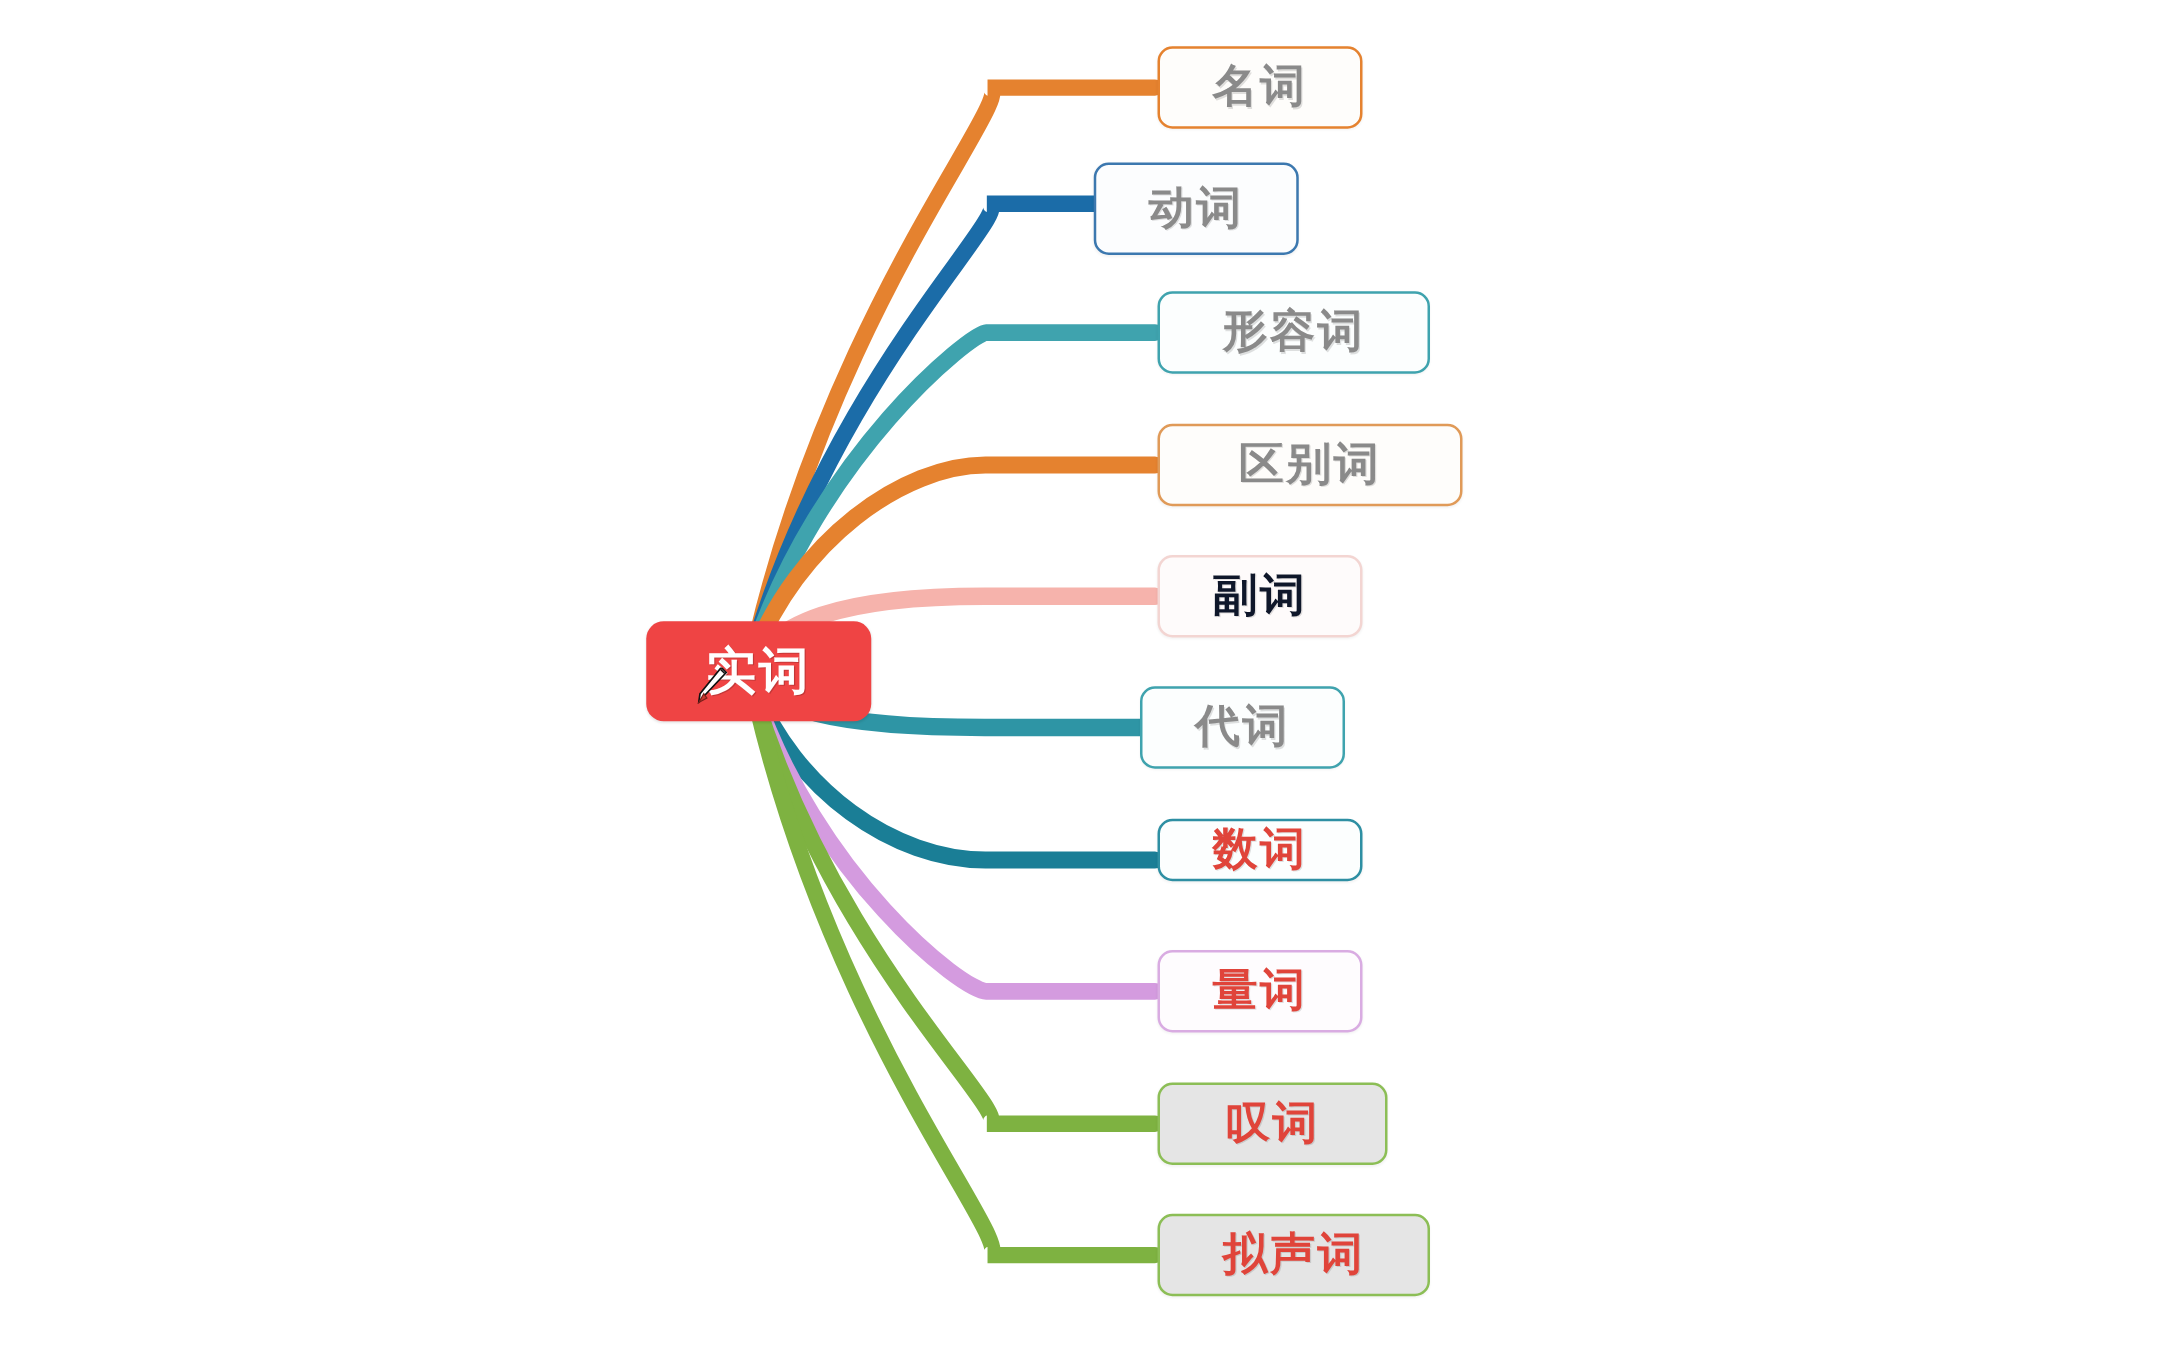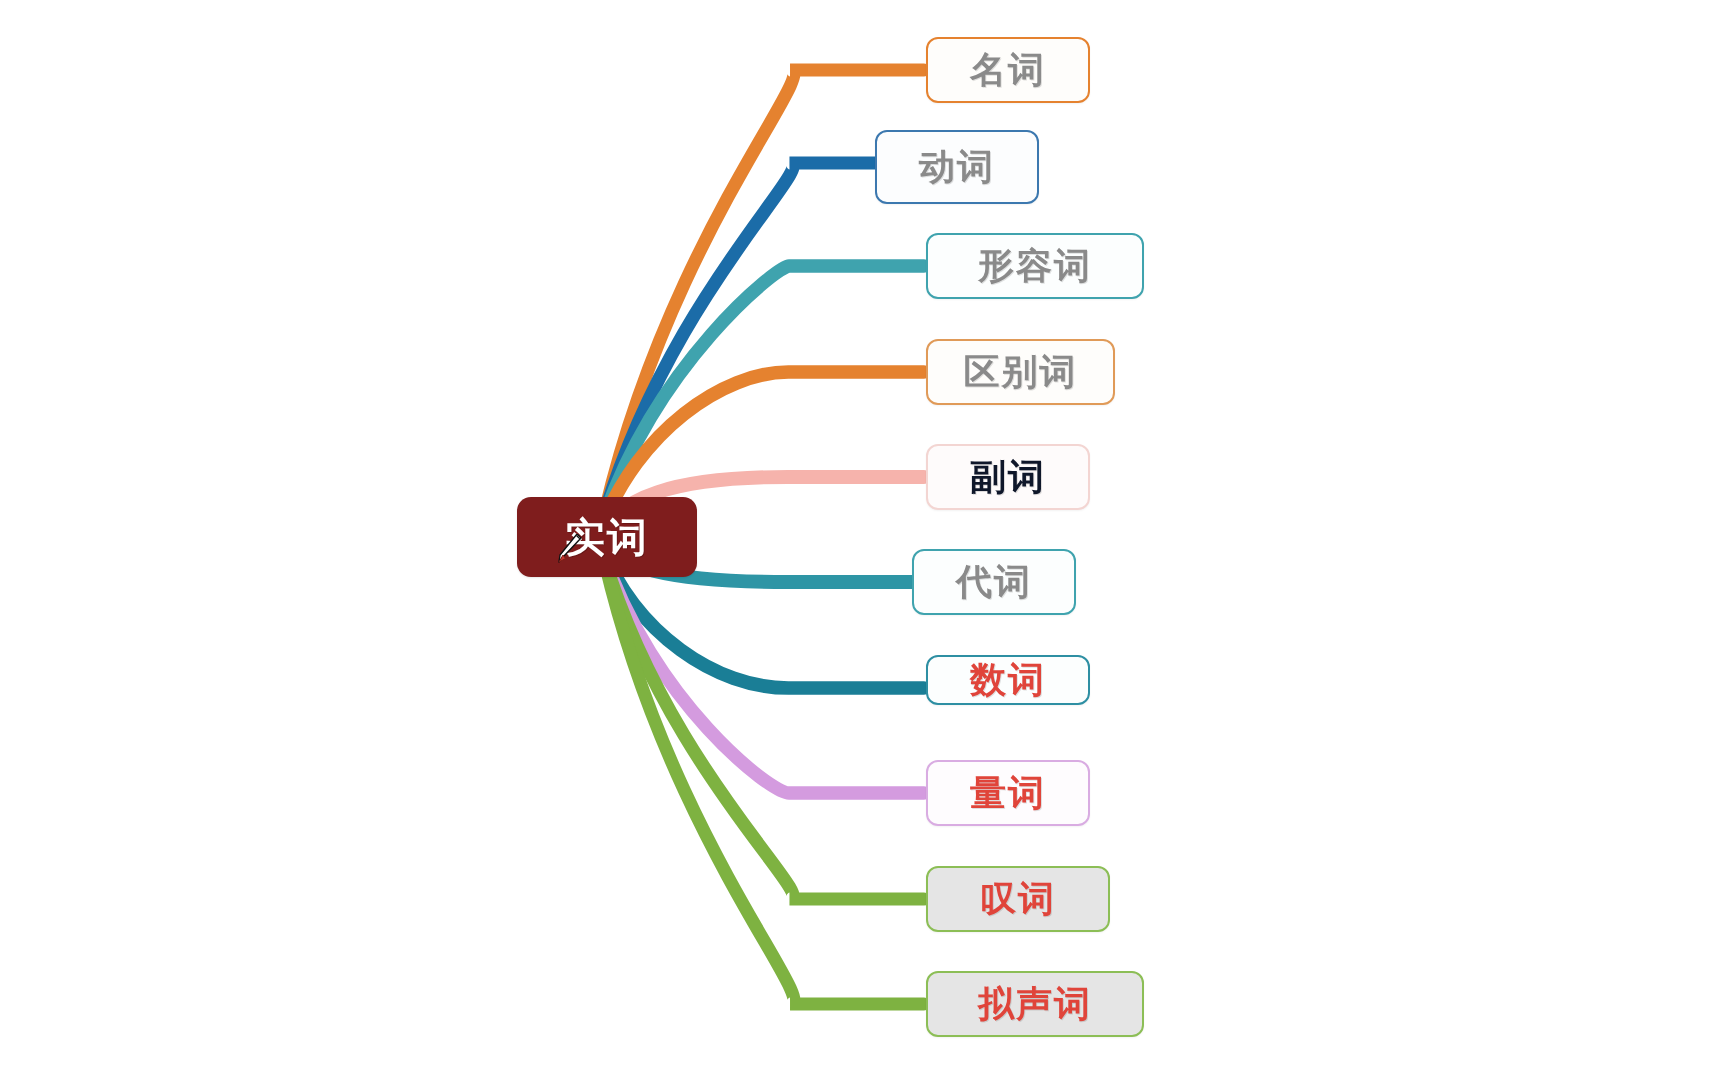--- a/index.html
+++ b/index.html
@@ -43,21 +43,21 @@
     font-weight: bold;
     letter-spacing: 2px;
     line-height: 1;
   }
   
   #root-node {
     left: 517px;
     top: 497px;
     width: 180px;
     height: 80px;
-    background: #7f1d1d;
+    background: #ef4444;
     border: none;
     border-radius: 14px;
     box-shadow: 0 1px 2px rgba(0,0,0,0.10);
     z-index: 5;
   }
   #root-node .node-label {
     color: #ffffff;
     font-size: 40px;
     text-shadow: 1px 1px 0 rgba(0,0,0,0.18);
   }
@@ -109,21 +109,21 @@
   <div id="leaf-container">
       <div class="node leaf" style="left: 926px; top: 37px; width: 164px; height: 66px; border-color: rgb(229, 130, 47); background: rgb(254, 253, 251);">
         <span class="node-label" style="color: rgb(138, 138, 138);">名词</span>
       </div>
       <div class="node leaf" style="left: 875px; top: 130px; width: 164px; height: 74px; border-color: rgb(60, 120, 175); background: rgb(252, 253, 254);">
         <span class="node-label" style="color: rgb(138, 138, 138);">动词</span>
       </div>
       <div class="node leaf" style="left: 926px; top: 233px; width: 218px; height: 66px; border-color: rgb(63, 163, 174); background: rgb(252, 254, 254);">
         <span class="node-label" style="color: rgb(138, 138, 138);">形容词</span>
       </div>
-      <div class="node leaf" style="left: 926px; top: 339px; width: 189px; height: 66px; border-color: rgb(224, 154, 88); background: rgb(254, 253, 251); justify-content: center;">
+      <div class="node leaf" style="left: 926px; top: 339px; width: 244px; height: 66px; border-color: rgb(224, 154, 88); background: rgb(254, 253, 251); justify-content: center;">
         <span class="node-label" style="color: rgb(138, 138, 138);">区别词</span>
       </div>
       <div class="node leaf" style="left: 926px; top: 444px; width: 164px; height: 66px; border-color: rgb(243, 213, 210); background: rgb(254, 251, 251);">
         <span class="node-label" style="color: #0f172a;">副词</span>
       </div>
       <div class="node leaf" style="left: 912px; top: 549px; width: 164px; height: 66px; border-color: rgb(63, 163, 174); background: rgb(252, 254, 254);">
         <span class="node-label" style="color: rgb(138, 138, 138);">代词</span>
       </div>
       <div class="node leaf" style="left: 926px; top: 655px; width: 164px; height: 50px; border-color: rgb(46, 143, 163); background: rgb(252, 254, 254);">
         <span class="node-label" style="color: rgb(224, 68, 58);">数词</span>

